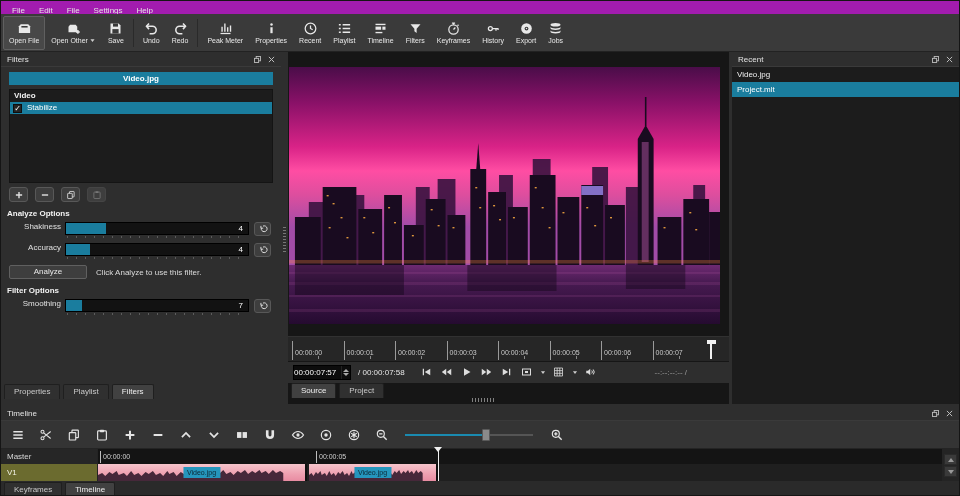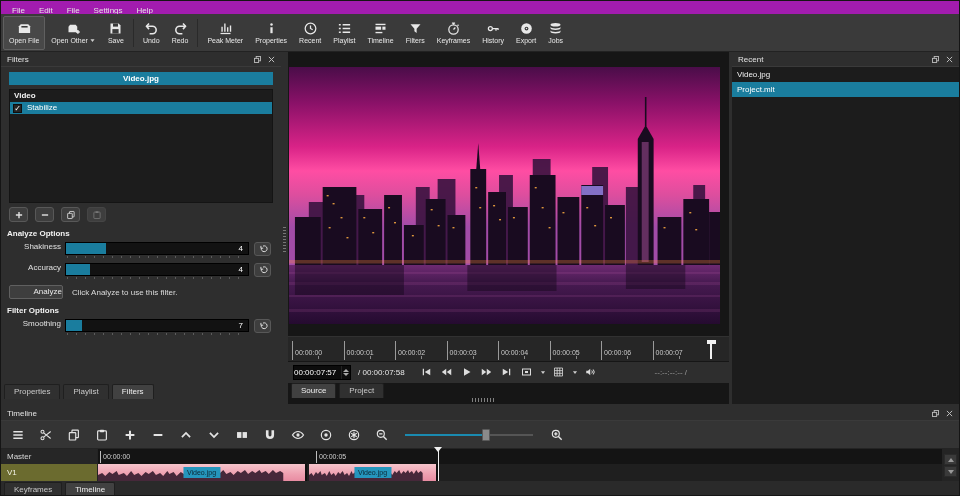--- a/index.html
+++ b/index.html
@@ -24,42 +24,42 @@
   .caret7{width:7px;height:7px;color:#cfcfcf}
   
   .ptitle{position:relative;height:15px;line-height:15px;padding-left:6px;color:#e2e2e2;background:#2e2e2e;
           border-bottom:1px solid #3a3a3a}
   .dock-ics{position:absolute;right:5px;top:3px;display:flex;gap:5px}
   .dock-ics svg{width:9px;height:9px;color:#bdbdbd}
   
   #filters-panel{position:absolute;top:51px;left:0;width:280px;bottom:91px;background:#2e2e2e;display:flex;flex-direction:column}
   .clip-header{margin:5px 8px 0 8px;height:13px;line-height:13px;text-align:center;background:#1a7d9e;
                color:#fff;font-weight:bold}
-  .filter-list{margin:4px 8px 0 8px;height:114px;background:#1c1c1c;border:1px solid #141414;overflow:hidden}
+  .filter-list{margin:4px 8px 0 8px;height:94px;background:#1c1c1c;border:1px solid #141414;overflow:hidden}
   .group-row{height:12px;line-height:12px;padding-left:4px;font-weight:bold;color:#f2f2f2}
   .filter-row{height:12px;line-height:12px;background:#1a7d9e;color:#fff;display:flex;align-items:center;gap:5px;padding-left:3px}
   .chk{width:9px;height:9px;background:#242424;border:1px solid #0e0e0e;color:#fff;font-size:8px;line-height:8px;text-align:center}
   .fbtns{display:flex;gap:7px;margin:4px 0 0 8px}
   .fbtn{width:19px;height:15px;background:#3e3e3e;border:1px solid #585858;border-radius:3px;
         display:flex;align-items:center;justify-content:center;color:#e0e0e0}
   .fbtn svg{width:10px;height:10px}
   .fbtn.dis{color:#777;border-color:#454545}
   .sec-h{margin:7px 0 2px 6px;font-weight:bold;color:#f2f2f2}
   .srow{display:flex;margin:2px 10px 5px 0;height:14px}
   .slabel{width:64px;text-align:right;padding-right:4px;color:#e0e0e0}
   .groove{position:relative;flex:1;height:13px;background:#121212;border:1px solid #000}
   .fill{position:absolute;left:0;top:0;bottom:0;background:#1a7d9e}
   .sval{position:absolute;right:5px;top:0;height:11px;line-height:11px;color:#fff}
   .groove::after{content:"";position:absolute;left:1px;right:1px;bottom:-4px;height:2px;
                  background:repeating-linear-gradient(90deg,#5c5c5c 0 1px,transparent 1px 9px)}
   .sreset{width:17px;height:14px;margin-left:5px;background:#3e3e3e;border:1px solid #585858;border-radius:3px;
           display:flex;align-items:center;justify-content:center;color:#ddd}
   .sreset svg{width:10px;height:10px}
   .analyze-row{display:flex;align-items:center;margin:3px 0 0 8px;gap:9px}
-  .abtn{width:54px;height:14px;line-height:12px;text-align:right;background:#3e3e3e;border:1px solid #606060;
+  .abtn{width:78px;height:14px;line-height:12px;text-align:center;background:#3e3e3e;border:1px solid #606060;
         border-radius:2px;color:#e8e8e8}
   .hint{color:#dcdcdc}
   
   .tabbar{display:flex;gap:3px;padding-left:3px;align-items:flex-start}
   .tab{height:15px;line-height:14px;padding:0 9px;background:#303030;border:1px solid #1f1f1f;border-bottom:none;
        border-radius:2px 2px 0 0;color:#c9c9c9}
   .tab.active{background:#414141;color:#efefef}
   #filters-tabs{position:absolute;left:0;bottom:93px;width:280px;height:20px;padding-top:2px}
   
   #vsplit{position:absolute;top:51px;left:280px;width:7px;bottom:91px;background:#2e2e2e}

